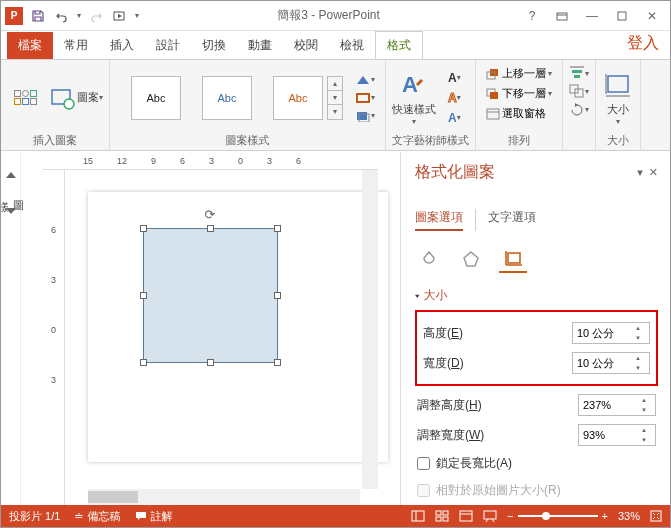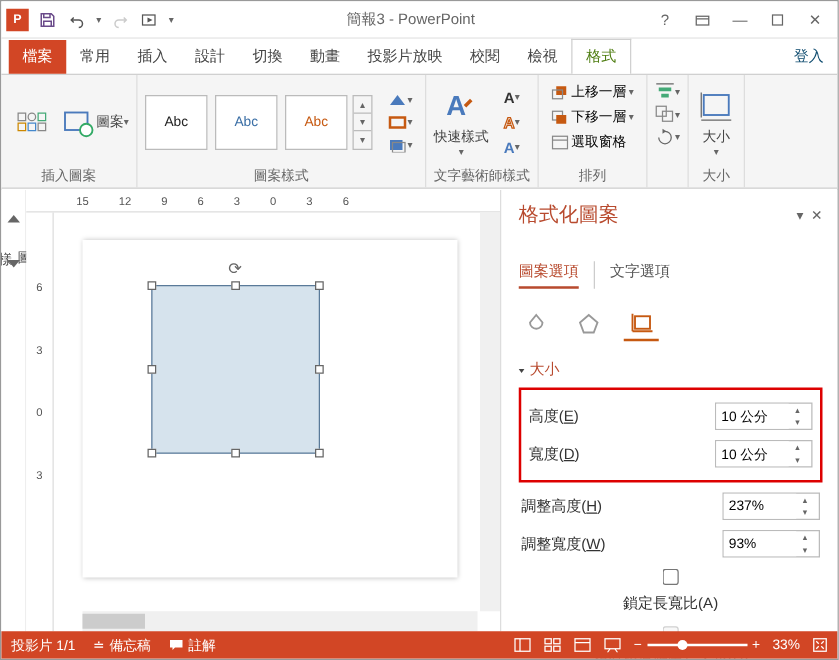--- a/index.html
+++ b/index.html
@@ -13,40 +13,40 @@
 .titlebar .title { flex: 1; text-align: center; color: #666; font-size: 12px; }
 .titlebar .win-controls { display: flex; gap: 2px; }
 .titlebar .win-btn { width: 28px; height: 20px; display: flex; align-items: center; justify-content: center; color: #666; cursor: pointer; }
 
 
 .ribbon-tabs { height: 28px; background: #fff; display: flex; align-items: flex-end; padding-left: 6px; }
 .ribbon-tabs .tab { padding: 5px 11px; font-size: 12px; color: #444; cursor: pointer; }
 .ribbon-tabs .tab.file { background: #d24625; color: #fff; }
 .ribbon-tabs .tab.active { background: #fff; color: #4d7c0f; border: 1px solid #d0d0d0; border-bottom: none; margin-top: 37px; }
 .ribbon-tabs .spacer { flex: 1; }
-.ribbon-tabs .signin { padding: 5px 11px; font-size: 12px; color: #0c4a6e; cursor: pointer; }
+.ribbon-tabs .signin { padding: 5px 11px; font-size: 16px; color: #c2410c; cursor: pointer; }
 
 
 .ribbon { height: 92px; background: #f5f5f5; border-top: 1px solid #d0d0d0; border-bottom: 1px solid #d0d0d0; display: flex; }
 .ribbon-group { border-right: 1px solid #ddd; display: flex; flex-direction: column; padding: 4px 6px 2px; }
 .ribbon-group .group-content { flex: 1; display: flex; align-items: center; gap: 4px; }
 .ribbon-group .group-label { text-align: center; font-size: 11px; color: #666; padding-top: 2px; }
 .dropd { font-size: 8px; color: #666; }
 .btn { padding: 2px 4px; display: flex; align-items: center; justify-content: center; cursor: pointer; }
 .gallery { display: flex; gap: 6px; }
-.shape-preview { width: 50px; height: 44px; border: 1px solid #bbb; background: #fff; display: flex; align-items: center; justify-content: center; font-size: 11px; color: #333; }
+.shape-preview { width: 50px; height: 44px; border: 1px solid #bbb; background: #fff; display: flex; align-items: center; justify-content: center; font-size: 11px; color: #333; margin-left: 15px; }
 .shape-preview.p0 { background: #fff; color: #222; }
 .shape-preview.p1 { background: #fff; color: #3a6ea5; }
 .shape-preview.p2 { background: #fff; color: #c65911; }
 .gallery-arrows { display: flex; flex-direction: column; border: 1px solid #bbb; }
 .gallery-arrows div { height: 14px; width: 14px; display: flex; align-items: center; justify-content: center; font-size: 8px; color: #666; border-bottom: 1px solid #bbb; cursor: pointer; }
 .gallery-arrows div:last-child { border-bottom: none; }
 
 
-.main { position: absolute; top: 151px; left: 0; right: 0; bottom: 22px; display: flex; }
+.main { position: absolute; top: 151px; left: 0; right: 0; bottom: 22px; display: flex; gap: 22px; }
 .side-label { width: 20px; background: #fff; display: flex; flex-direction: column; align-items: center; padding-top: 20px; gap: 14px; border-right: 1px solid #eee; }
 .side-label .triangle-up { border-left: 5px solid transparent; border-right: 5px solid transparent; border-bottom: 6px solid #666; }
 .side-label .vtext { writing-mode: vertical-rl; font-size: 11px; color: #444; letter-spacing: 2px; }
 .side-label .triangle-down { border-left: 5px solid transparent; border-right: 5px solid transparent; border-top: 6px solid #666; }
 
 .ruler-area { flex: 1; position: relative; background: #fff; min-width: 0; }
 .ruler-h { height: 18px; background: #fff; border-bottom: 1px solid #ddd; display: flex; align-items: center; padding-left: 40px; font-size: 9px; color: #555; gap: 24px; }
 .ruler-v { position: absolute; left: 0; top: 18px; bottom: 0; width: 22px; border-right: 1px solid #ddd; display: flex; flex-direction: column; align-items: center; font-size: 9px; color: #555; gap: 40px; padding-top: 55px; }
 
 .slide-canvas { position: absolute; left: 45px; top: 40px; width: 300px; height: 270px; background: #fff; box-shadow: 0 0 4px rgba(0,0,0,0.25); }
@@ -81,21 +81,21 @@
 .section { margin-top: 14px; }
 .section-header { color: #b84a2e; font-size: 12px; display: flex; align-items: center; gap: 4px; margin-bottom: 6px; }
 .section-header::before { content: "▾"; font-size: 9px; color: #444; transform: scaleY(0.7); }
 .red-box { border: 2px solid #d00; padding: 6px 4px; margin-bottom: 4px; }
 .prop-row { display: flex; align-items: center; justify-content: space-between; padding: 4px 2px; font-size: 12px; color: #333; }
 .prop-row .label-u { text-decoration: underline; }
 .spinner { display: flex; align-items: center; border: 1px solid #bbb; height: 22px; width: 78px; background: #fff; margin-left: 30px; }
 .spinner input { border: none; width: 58px; height: 100%; font-size: 11px; padding: 0 4px; outline: none; }
 .spinner .arrows { display: flex; flex-direction: column; width: 14px; }
 .spinner .arrows div { height: 10px; display: flex; align-items: center; justify-content: center; font-size: 7px; color: #666; cursor: pointer; }
-.checkbox-row { display: flex; align-items: center; gap: 6px; font-size: 12px; color: #333; padding: 5px 2px; flex-direction: column; }
+.checkbox-row { display: flex; align-items: center; gap: 6px; font-size: 12px; color: #333; padding: 5px 2px; }
 .checkbox-row.disabled { color: #aaa; }
 
 
 .statusbar { position: absolute; bottom: 0; left: 0; right: 0; height: 22px; background: #d24625; color: #fff; display: flex; align-items: center; font-size: 11px; padding: 0 8px; gap: 14px; }
 .statusbar .cell { display: flex; align-items: center; gap: 4px; cursor: pointer; }
 .statusbar .right { margin-left: auto; display: flex; align-items: center; gap: 10px; }
 .zoom-slider { display: flex; align-items: center; gap: 4px; }
 .slider-track { width: 80px; height: 2px; background: #fff; position: relative; }
 .slider-thumb { position: absolute; left: 24px; top: -3px; width: 8px; height: 8px; background: #fff; border-radius: 50%; }
 </style>
@@ -150,21 +150,20 @@
   </div>
 </div>
 
 <div class="ribbon-tabs">
   <div class="tab file">檔案</div>
   <div class="tab">常用</div>
   <div class="tab">插入</div>
   <div class="tab">設計</div>
   <div class="tab">切換</div>
   <div class="tab">動畫</div>
-  <div class="tab">投影片放映</div>
   <div class="tab">校閱</div>
   <div class="tab">檢視</div>
   <div class="tab active">格式</div>
   <div class="spacer"></div>
   <div class="signin">登入</div>
 </div>
 
 <div class="ribbon">
   <div class="ribbon-group">
     <div class="group-content">

